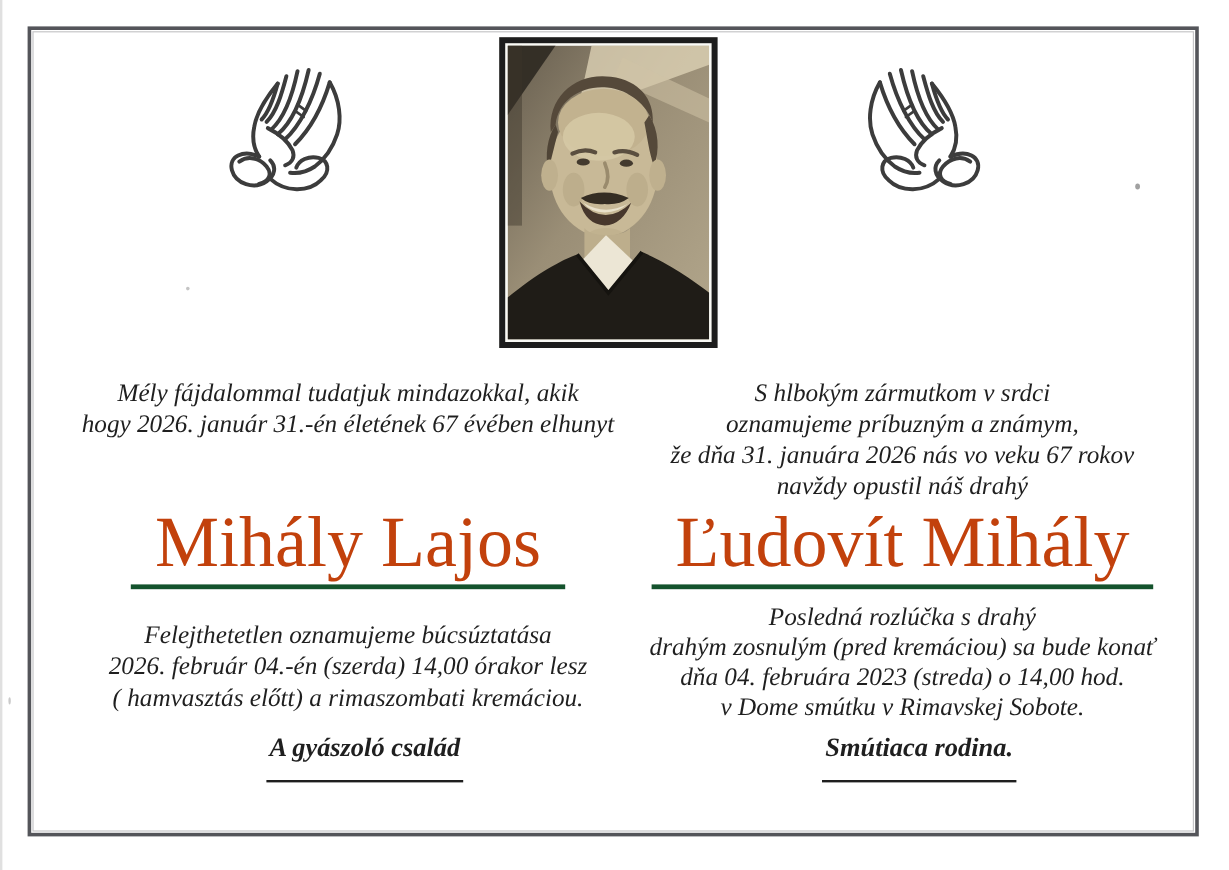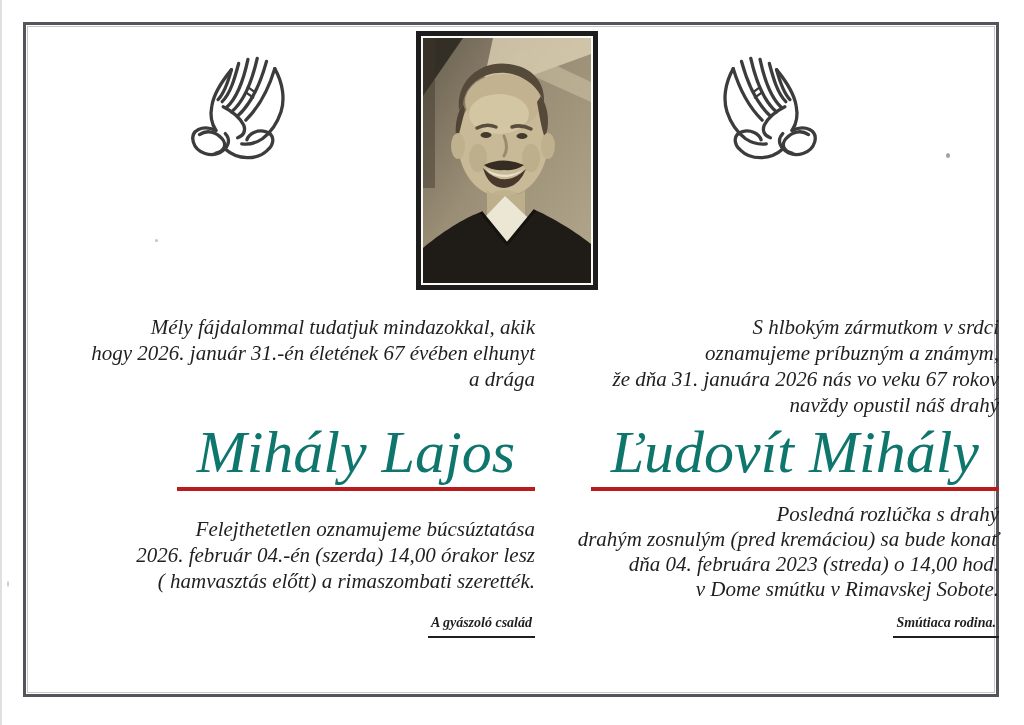--- a/index.html
+++ b/index.html
@@ -32,34 +32,34 @@
   .photo-frame{
     position:absolute;left:416px;top:31px;width:182px;height:259px;
     box-sizing:border-box;border:5px solid #1d1d1d;background:#fafaf6;padding:2px;
   }
   .photo-frame svg{display:block;width:168px;height:245px;}
 
   
   .col{position:absolute;top:0;height:100%;}
   .col-left{left:45px;width:490px;}
   .col-right{left:505px;width:494px;}
-  .block{position:absolute;width:100%;text-align:right;color:#1f1f1f;}
+  .block{position:absolute;width:100%;text-align:center;color:#1f1f1f;}
   .intro{top:314px;font-size:21px;line-height:26px;font-style:italic;}
   .details{font-size:21px;line-height:26px;font-style:italic;}
   .details-l{top:516px;}
   .details-r{top:502px;line-height:25px;}
   .name-block{top:420px;}
   .name{
-    display:inline-block;font-size:60px;line-height:64px;font-style:italic;
-    color:#0f766e;border-bottom:4px solid #b91c1c;padding:0 20px 3px;
+    display:inline-block;font-size:60px;line-height:64px;
+    color:#c2410c;border-bottom:4px solid #14532d;padding:0 20px 3px;
   }
   .signature-block{top:610px;}
   .signature{
-    display:inline-block;font-size:14px;line-height:26px;font-style:italic;font-weight:bold;
-    border-bottom:2px solid #1f1f1f;padding:0 3px 0;margin-left:28px;
+    display:inline-block;font-size:22px;line-height:26px;font-style:italic;font-weight:bold;
+    border-bottom:2px solid #1f1f1f;padding:0 3px 14px;margin-left:28px;
   }
   .line{white-space:nowrap;}
 </style>
 </head>
 <body>
 
 <div class="scan-edge"></div>
 <div class="speck s1"></div>
 <div class="speck s2"></div>
 <div class="speck s3"></div>
@@ -145,29 +145,28 @@
     <path d="M 46,196 L 82,158 L 120,194 L 84,224 Z" fill="#ece6d5"></path>
     <path d="M 0,245 L 0,210 C 24,190 46,178 58,174 L 84,206 L 112,172 C 124,177 148,190 168,206 L 168,245 Z" fill="#1f1c17"></path>
     <path d="M 58,174 L 84,206 L 112,172" stroke="#15130f" stroke-width="3" fill="none"></path>
   </svg>
 </div>
 
 <div class="col col-left">
   <div class="block intro">
     <div class="line">Mély fájdalommal tudatjuk mindazokkal, akik</div>
     <div class="line">hogy 2026. január 31.-én életének 67 évében elhunyt</div>
-    <div class="line">a drága</div>
   </div>
   <div class="block name-block">
     <span class="name">Mihály Lajos</span>
   </div>
   <div class="block details details-l">
     <div class="line">Felejthetetlen oznamujeme búcsúztatása</div>
     <div class="line">2026. február 04.-én (szerda) 14,00 órakor lesz</div>
-    <div class="line">( hamvasztás előtt) a rimaszombati szerették.</div>
+    <div class="line">( hamvasztás előtt) a rimaszombati kremáciou.</div>
   </div>
   <div class="block signature-block">
     <span class="signature">A gyászoló család</span>
   </div>
 </div>
 
 <div class="col col-right">
   <div class="block intro">
     <div class="line">S hlbokým zármutkom v srdci</div>
     <div class="line">oznamujeme príbuzným a známym,</div>

